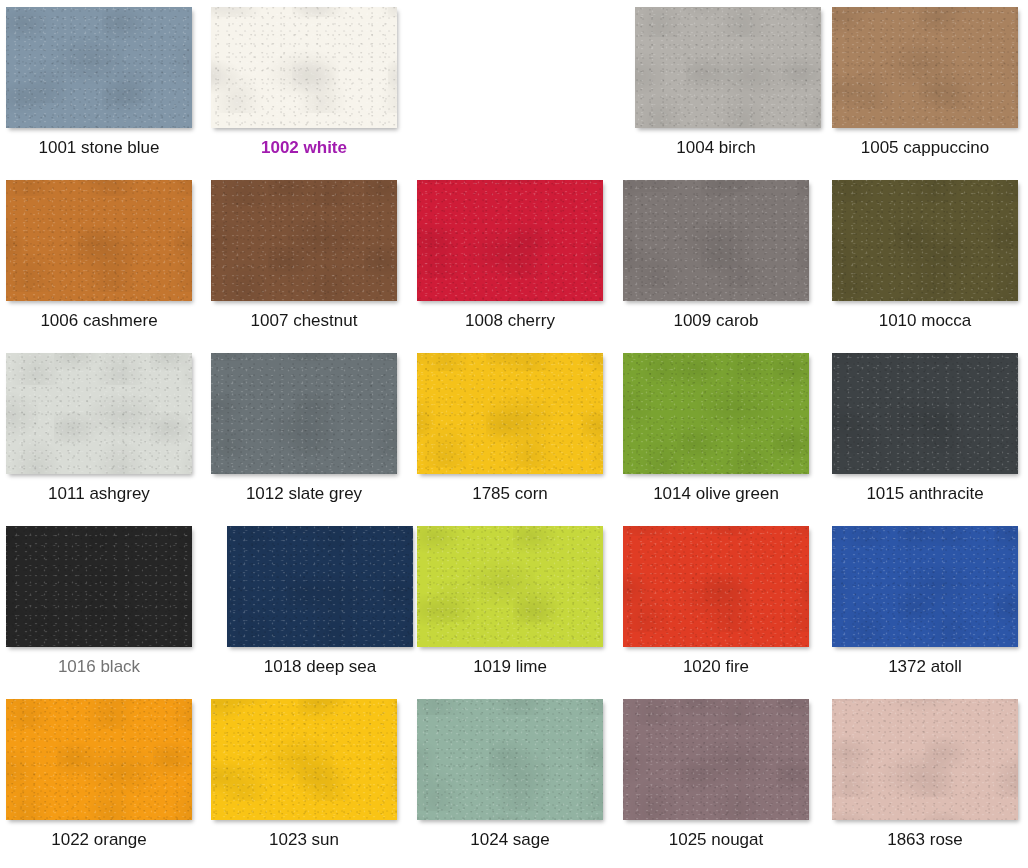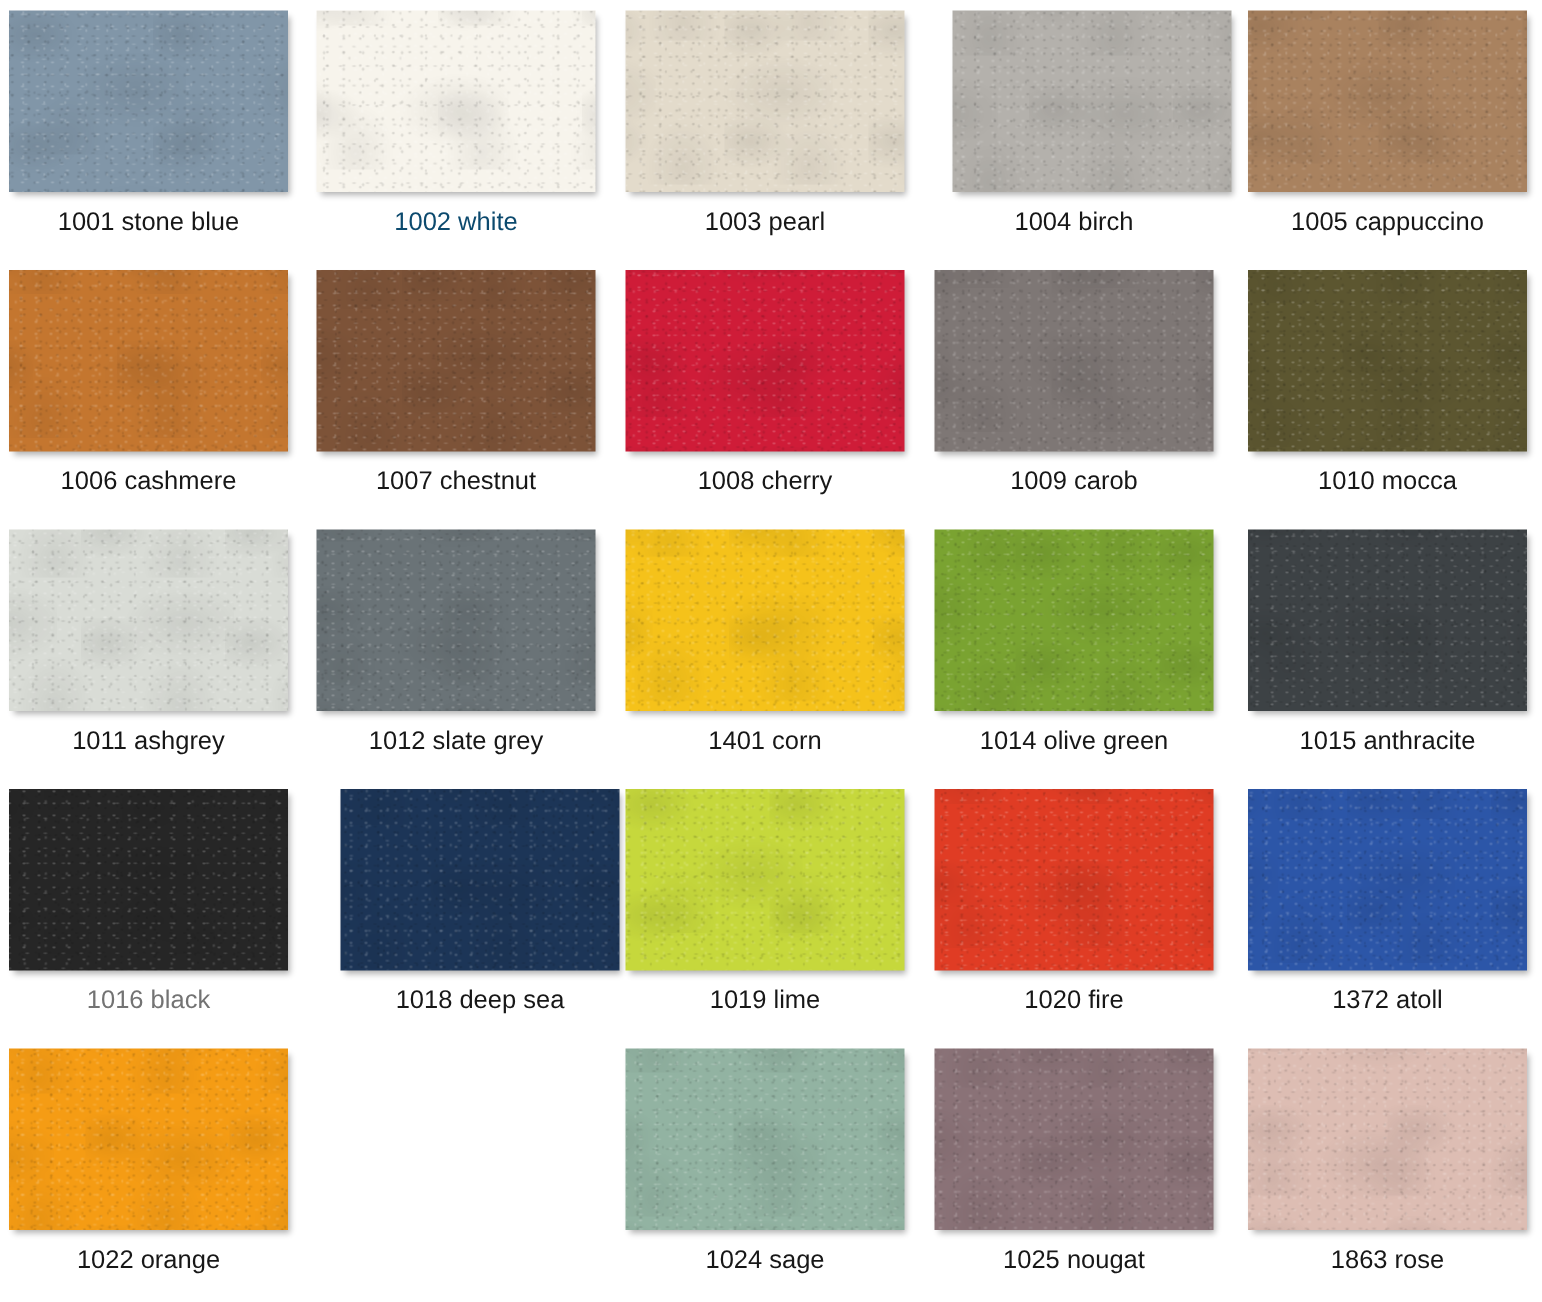--- a/index.html
+++ b/index.html
@@ -103,29 +103,21 @@
         <span class="grain-hi" style="background-position: 3px 1px, 6px 5px, 1px 7px;"></span>
       </div>
       <div class="swatch-label" style="color: rgb(23, 23, 23);">1001 stone blue</div>
     </div>
     <div class="swatch-cell" style="left: 211px; top: 7px;">
       <div class="swatch-chip" style="background-color: rgb(247, 244, 236);">
         <span class="blotch" style="background-position: -15px -21px, 10px 14px, -14px 10px;"></span>
         <span class="grain" style="background-position: 5px 7px, 9px 10px, 12px 13px, 7px 15px;"></span>
         <span class="grain-hi" style="background-position: 10px 6px, 13px 10px, 8px 12px;"></span>
       </div>
-      <div class="swatch-label" style="color: #0c4a6e;">1002 white</div>
-    </div>
-    <div class="swatch-cell" style="left: 417px; top: 7px;">
-      <div class="swatch-chip" style="background-color: rgb(227, 219, 203);">
-        <span class="blotch" style="background-position: -30px -3px, 20px 2px, -2px 20px;"></span>
-        <span class="grain" style="background-position: 10px 1px, 14px 4px, 17px 7px, 12px 9px;"></span>
-        <span class="grain-hi" style="background-position: 4px 11px, 7px 15px, 2px 17px;"></span>
-      </div>
-      <div class="swatch-label" style="color: rgb(23, 23, 23);">1003 pearl</div>
+      <div class="swatch-label" style="color: #a21caf; font-weight: bold;">1002 white</div>
     </div>
     <div class="swatch-cell" style="left: 623px; top: 7px; padding-left: 12px;">
       <div class="swatch-chip" style="background-color: rgb(180, 177, 172);">
         <span class="blotch" style="background-position: -45px -24px, 30px 16px, -16px 30px;"></span>
         <span class="grain" style="background-position: 15px 8px, 19px 11px, 22px 14px, 17px 16px;"></span>
         <span class="grain-hi" style="background-position: 11px 16px, 14px 20px, 9px 22px;"></span>
       </div>
       <div class="swatch-label" style="color: rgb(23, 23, 23);">1004 birch</div>
     </div>
     <div class="swatch-cell" style="left: 832px; top: 7px;">
@@ -191,21 +183,21 @@
         <span class="grain-hi" style="background-position: 15px 5px, 18px 9px, 13px 11px;"></span>
       </div>
       <div class="swatch-label" style="color: rgb(23, 23, 23);">1012 slate grey</div>
     </div>
     <div class="swatch-cell" style="left: 417px; top: 353px;">
       <div class="swatch-chip" style="background-color: rgb(245, 194, 26);">
         <span class="blotch" style="background-position: -27px -18px, 18px 12px, -12px 18px;"></span>
         <span class="grain" style="background-position: 9px 6px, 13px 9px, 16px 12px, 11px 14px;"></span>
         <span class="grain-hi" style="background-position: 9px 10px, 12px 14px, 7px 16px;"></span>
       </div>
-      <div class="swatch-label" style="color: rgb(23, 23, 23);">1401 corn</div>
+      <div class="swatch-label" style="color: rgb(23, 23, 23);">1785 corn</div>
     </div>
     <div class="swatch-cell" style="left: 623px; top: 353px;">
       <div class="swatch-chip" style="background-color: rgb(122, 163, 49);">
         <span class="blotch" style="background-position: -42px 0px, 28px 0px, 0px 28px;"></span>
         <span class="grain" style="background-position: 14px 0px, 18px 3px, 21px 6px, 16px 8px;"></span>
         <span class="grain-hi" style="background-position: 3px 15px, 6px 19px, 1px 21px;"></span>
       </div>
       <div class="swatch-label" style="color: rgb(23, 23, 23);">1014 olive green</div>
     </div>
     <div class="swatch-cell" style="left: 832px; top: 353px;">
@@ -257,20 +249,28 @@
       <div class="swatch-label" style="color: rgb(23, 23, 23);">1372 atoll</div>
     </div>
     <div class="swatch-cell" style="left: 6px; top: 699px;">
       <div class="swatch-chip" style="background-color: rgb(245, 156, 20);">
         <span class="blotch" style="background-position: -45px -30px, 30px 20px, -20px 30px;"></span>
         <span class="grain" style="background-position: 15px 10px, 19px 13px, 22px 16px, 17px 18px;"></span>
         <span class="grain-hi" style="background-position: 13px 16px, 16px 20px, 11px 22px;"></span>
       </div>
       <div class="swatch-label" style="color: rgb(23, 23, 23);">1022 orange</div>
     </div>
+    <div class="swatch-cell" style="left: 211px; top: 699px;">
+      <div class="swatch-chip" style="background-color: rgb(249, 196, 21);">
+        <span class="blotch" style="background-position: -9px -12px, 6px 8px, -8px 6px;"></span>
+        <span class="grain" style="background-position: 3px 4px, 7px 7px, 10px 10px, 5px 12px;"></span>
+        <span class="grain-hi" style="background-position: 7px 4px, 10px 8px, 5px 10px;"></span>
+      </div>
+      <div class="swatch-label" style="color: rgb(23, 23, 23);">1023 sun</div>
+    </div>
     <div class="swatch-cell" style="left: 417px; top: 699px;">
       <div class="swatch-chip" style="background-color: rgb(146, 179, 162);">
         <span class="blotch" style="background-position: -24px -33px, 16px 22px, -22px 16px;"></span>
         <span class="grain" style="background-position: 8px 11px, 12px 14px, 15px 17px, 10px 19px;"></span>
         <span class="grain-hi" style="background-position: 14px 9px, 17px 13px, 12px 15px;"></span>
       </div>
       <div class="swatch-label" style="color: rgb(23, 23, 23);">1024 sage</div>
     </div>
     <div class="swatch-cell" style="left: 623px; top: 699px;">
       <div class="swatch-chip" style="background-color: rgb(138, 114, 119);">

